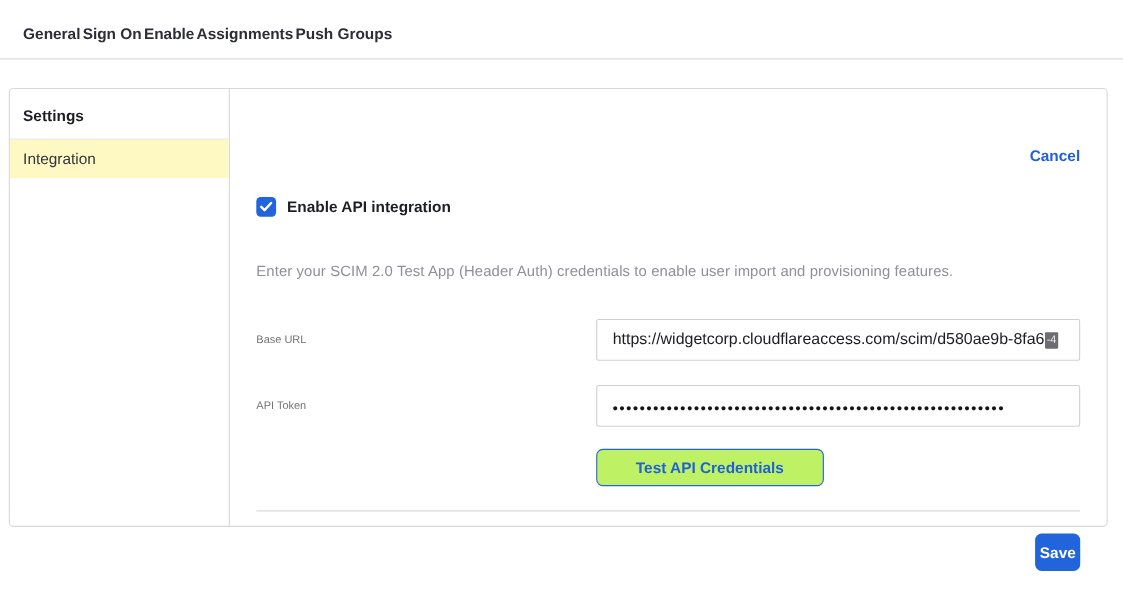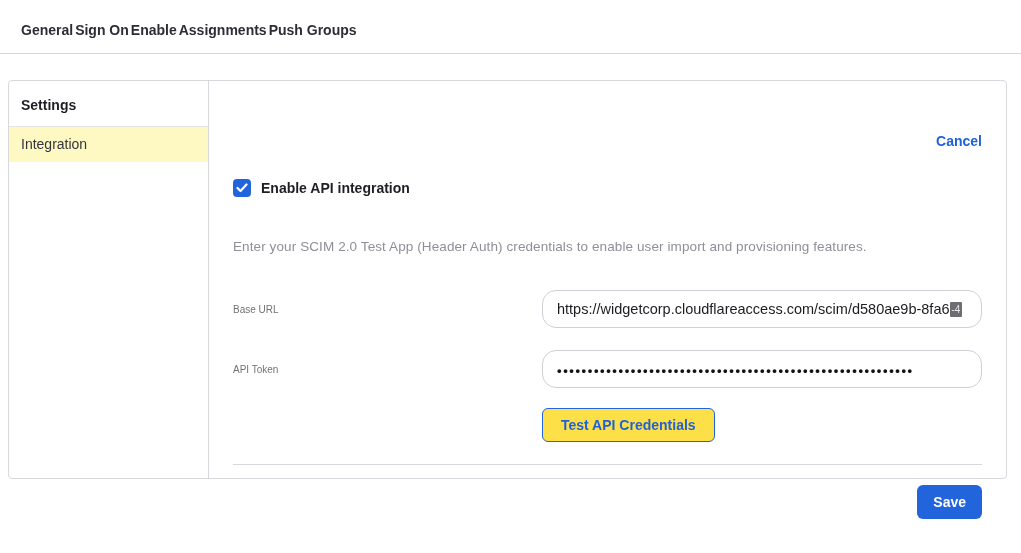--- a/index.html
+++ b/index.html
@@ -124,21 +124,21 @@
   .form-row + .form-row { margin-top: 22px; }
   .field-label {
     flex: 0 0 309px;
     font-size: 10px;
     color: #737373;
   }
   .text-input {
     flex: 1;
     height: 38px;
     border: 1px solid #cfd0d6;
-    border-radius: 14px;
+    border-radius: 2px;
     background: #fff;
     display: flex;
     align-items: center;
     padding: 0 6px 0 14px;
     font-size: 14.5px;
     color: #1c1c21;
     overflow: hidden;
     white-space: nowrap;
     cursor: text;
   }
@@ -158,22 +158,22 @@
     font-size: 13px;
     font-weight: 700;
     letter-spacing: 1.6px;
     color: #141417;
     transform: translateY(1px);
   }
 
   .test-btn-row { margin-top: 20px; padding-left: 309px; }
   .btn-secondary {
     height: 34px;
-    padding: 0 18px;
-    background: #fde047;
+    padding: 0 35px;
+    background: #bef264;
     border: 1px solid #2264db;
     border-radius: 6px;
     font-family: "Liberation Sans", sans-serif;
     font-size: 14px;
     font-weight: 700;
     color: #1f61d8;
     cursor: pointer;
   }
 
   .divider {
@@ -182,21 +182,21 @@
     border-top: 1px solid #d8d8dc;
   }
 
   .save-row {
     margin-top: 20px;
     display: flex;
     justify-content: flex-end;
   }
   .btn-primary {
     height: 34px;
-    padding: 0 16px;
+    padding: 0 4px;
     background: #2264db;
     border: none;
     border-radius: 6px;
     font-family: "Liberation Sans", sans-serif;
     font-size: 14px;
     font-weight: 700;
     color: #ffffff;
     cursor: pointer;
     margin-left: 10px;
   }

